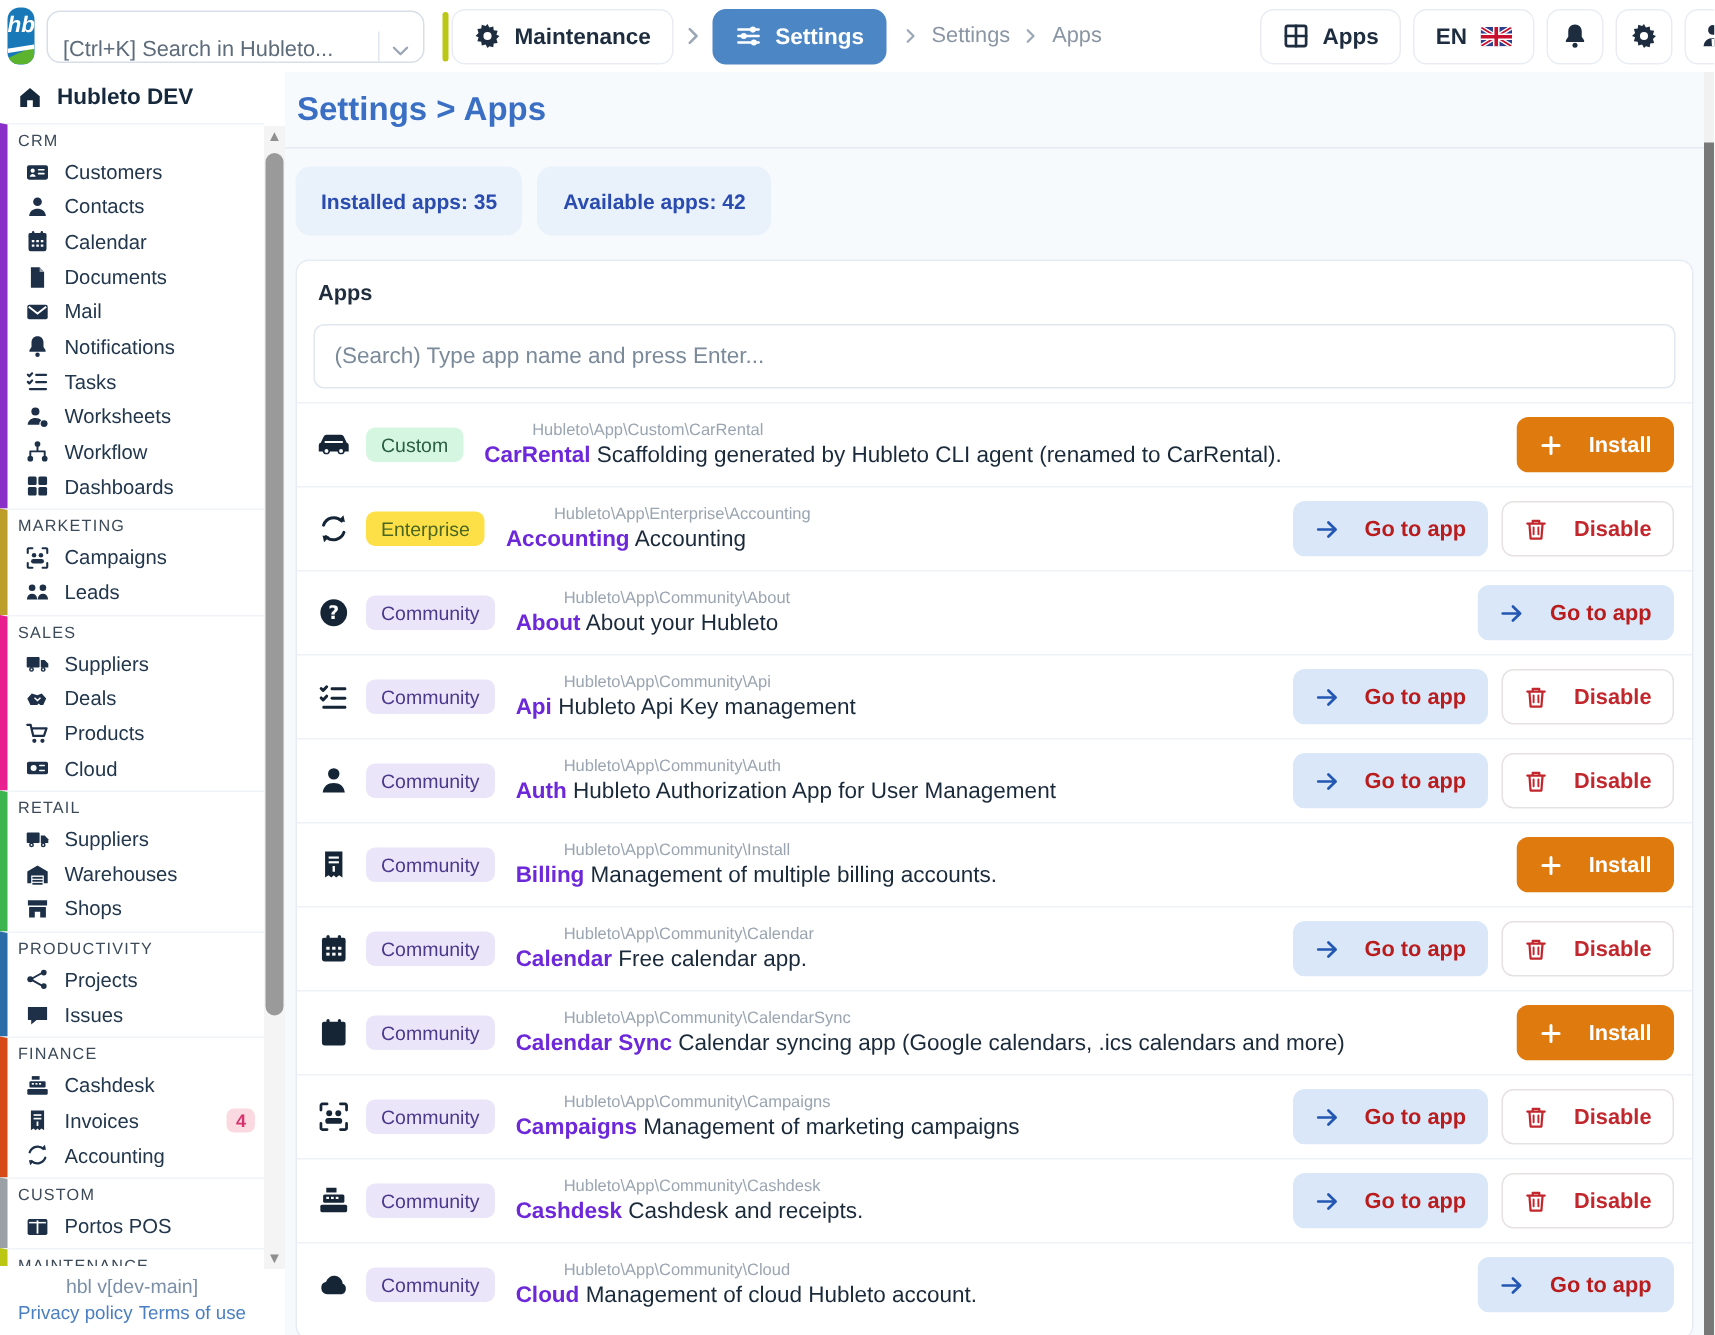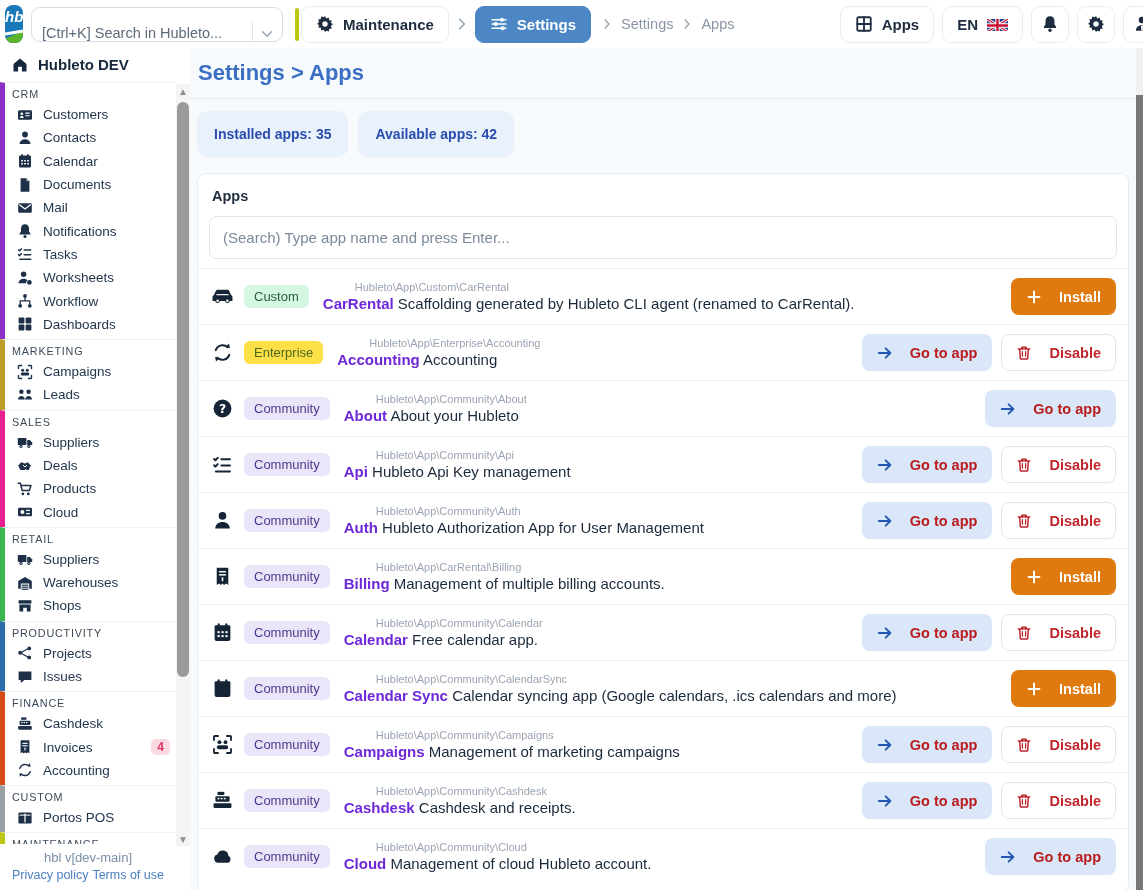--- a/index.html
+++ b/index.html
@@ -720,21 +720,21 @@
                   <path fill="currentColor" d="M3.6 1.3h8.8v13.2l-1.7-1.2-1.5 1.2-1.2-1.2-1.2 1.2-1.5-1.2-1.7 1.2z"></path>
                   <g fill="#fff">
                     <rect x="5.4" y="3.8" width="5.2" height="1.1"></rect>
                     <rect x="5.4" y="6.2" width="5.2" height="1.1"></rect>
                     <path d="M7.4 8.6h1.2v3H7.4z"></path>
                   </g>
                 </svg>
               </span>
               <span class="app-badge" style="background: rgb(235, 229, 249); color: rgb(75, 58, 140);">Community</span>
               <div class="app-text">
-                <div class="app-path">Hubleto\App\CarRental\Billing</div>
+                <div class="app-path">Hubleto\App\Community\Install</div>
                 <div class="app-line"><b>Billing</b><span> Management of multiple billing accounts.</span></div>
               </div>
               <div class="app-actions">
                 <button class="btn btn-install">
                   <span class="icon i16">
                     <svg viewBox="0 0 16 16">
                       <path d="M8 2.6v10.8M2.6 8h10.8" stroke="currentColor" fill="none" stroke-linecap="round" stroke-linejoin="round" stroke-width="2"></path>
                     </svg>
                   </span>
                   <span>Install</span>

